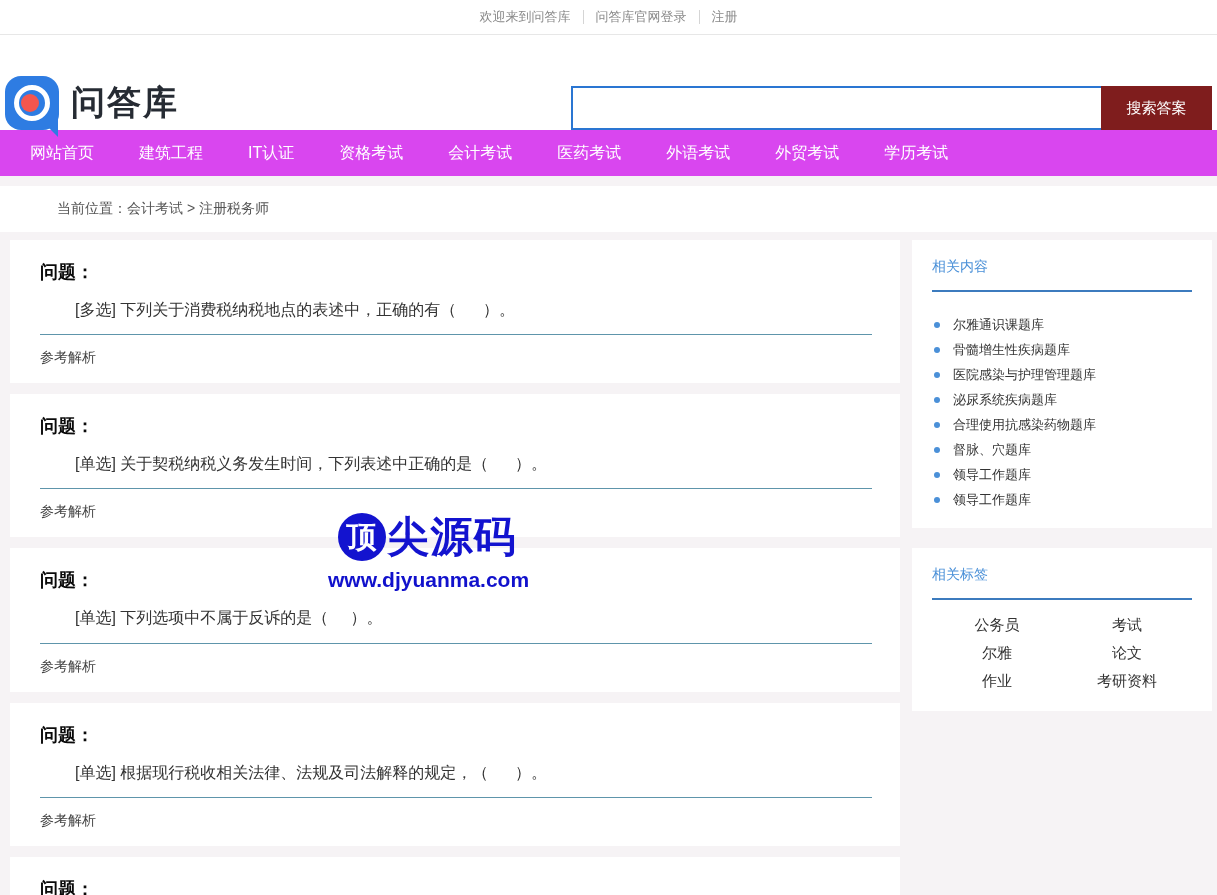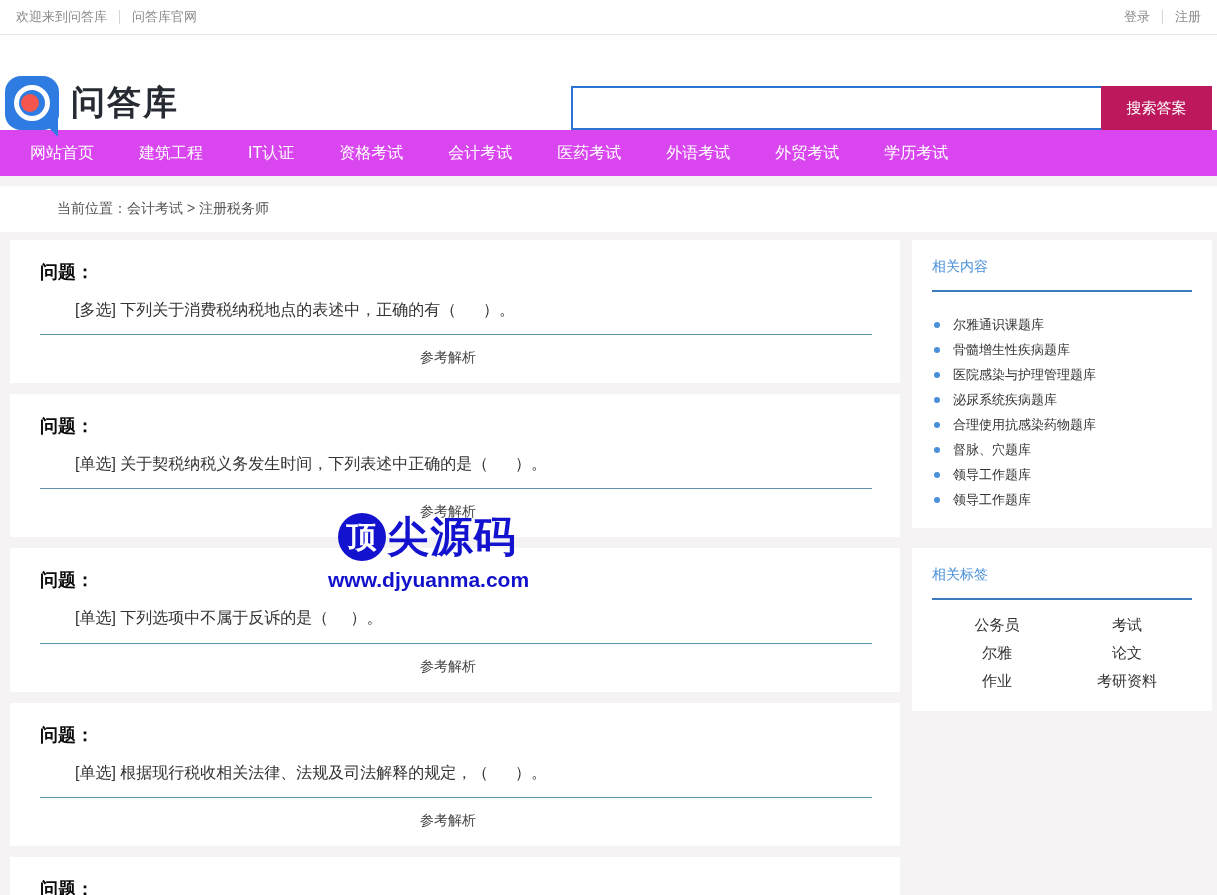--- a/index.html
+++ b/index.html
@@ -7,21 +7,21 @@
   body {
     font-family:"Liberation Sans","DejaVu Sans",sans-serif;
     background:#f6f3f5;
     position:relative;
   }
   a { text-decoration:none; color:inherit; cursor:pointer; }
 
   
   .topbar {
     height:35px; background:#fff; border-bottom:1px solid #e7e7e7;
-    display:flex; align-items:center; justify-content:space-between;
+    display:flex; align-items:center; justify-content:center;
     padding:0 16px; font-size:13px; color:#8a8a8a;
   }
   .topbar-left, .topbar-right { display:flex; align-items:center; }
   .vsep { display:inline-block; width:1px; height:14px; background:#d5d5d5; margin:0 12px; }
 
   
   .header { height:95px; background:#fff; display:flex; align-items:flex-end; padding:0 5px 0 5px; }
   .logo { display:flex; align-items:center; gap:12px; }
   .logo-bubble { width:54px; height:54px; background:#2e7ce2; border-radius:16px; position:relative; flex:0 0 auto; }
   .logo-bubble::after {
@@ -30,21 +30,21 @@
   }
   .logo-ring { position:absolute; left:9px; top:9px; width:36px; height:36px; border:5px solid #fff; border-radius:50%; }
   .logo-dot { position:absolute; left:16px; top:18px; width:18px; height:18px; background:#f4564e; border-radius:50%; }
   .logo-text { font-size:34px; font-weight:bold; color:#262b33; letter-spacing:2px; }
   .search { margin-left:auto; display:flex; }
   .search input {
     width:530px; height:44px; border:2px solid #2a76d2; border-right:none;
     font-size:15px; padding:0 12px; outline:none; background:#fff;
   }
   .search button {
-    width:111px; height:44px; border:none; background:#be185d; color:#fff;
+    width:111px; height:44px; border:none; background:#7f1d1d; color:#fff;
     font-size:15px; cursor:pointer; font-family:inherit;
   }
 
   
   .nav {
     height:46px; background:#d946ef; display:flex; align-items:center;
     gap:45px; padding-left:30px;
   }
   .nav-item { color:#fff; font-size:16px; }
 
@@ -54,21 +54,21 @@
   .crumb a { color:#555; }
 
   
   .content { display:flex; align-items:flex-start; gap:12px; padding:8px 5px 0 10px; }
   .main-col { width:890px; flex:0 0 890px; }
 
   .q-card { background:#fff; margin-bottom:11px; padding:20px 28px 14px 30px; }
   .q-title { font-size:18px; font-weight:bold; color:#0a0a0a; }
   .q-text { font-size:16px; color:#333; margin:16px 0 0 35px; line-height:1.2; }
   .q-divider { border-top:1px solid #5e95ab; margin-top:15px; }
-  .q-footer { text-align:center; padding:13px 16px 2px 0; }
+  .q-footer { text-align:left; padding:13px 16px 2px 0; }
   .q-analysis { font-size:14px; color:#444; }
 
   
   .sidebar { width:300px; flex:0 0 300px; }
   .side-card { background:#fff; padding:18px 20px 16px 20px; margin-bottom:20px; }
   .side-title { font-size:14px; font-weight:normal; color:#4a90d8; }
   .side-rule { border-top:2px solid #3c7bbe; margin-top:14px; }
   .side-list { list-style:none; margin-top:20px; }
   .side-list li { display:flex; align-items:center; height:25px; font-size:13px; color:#333; }
   .bullet { width:6px; height:6px; border-radius:50%; background:#4a90d8; margin:0 13px 0 2px; flex:0 0 auto; }

